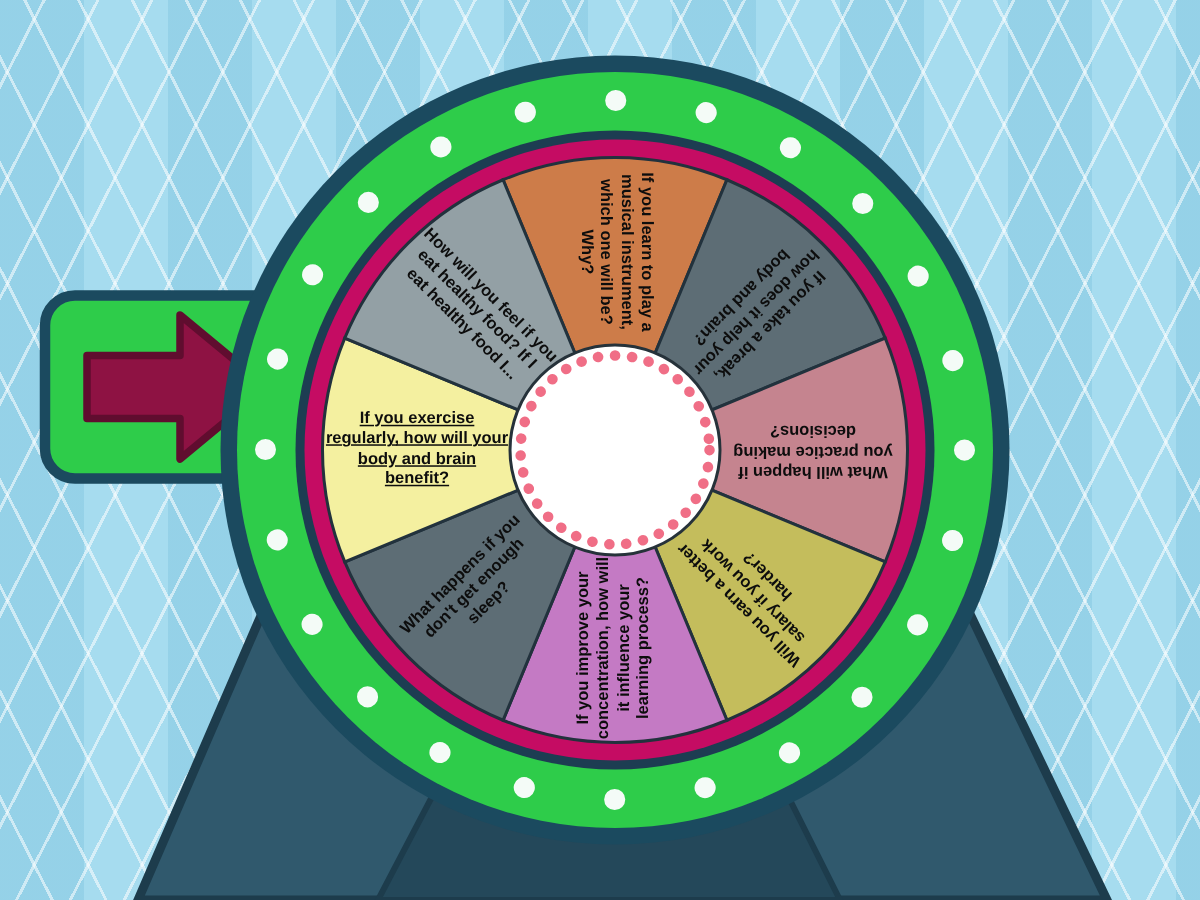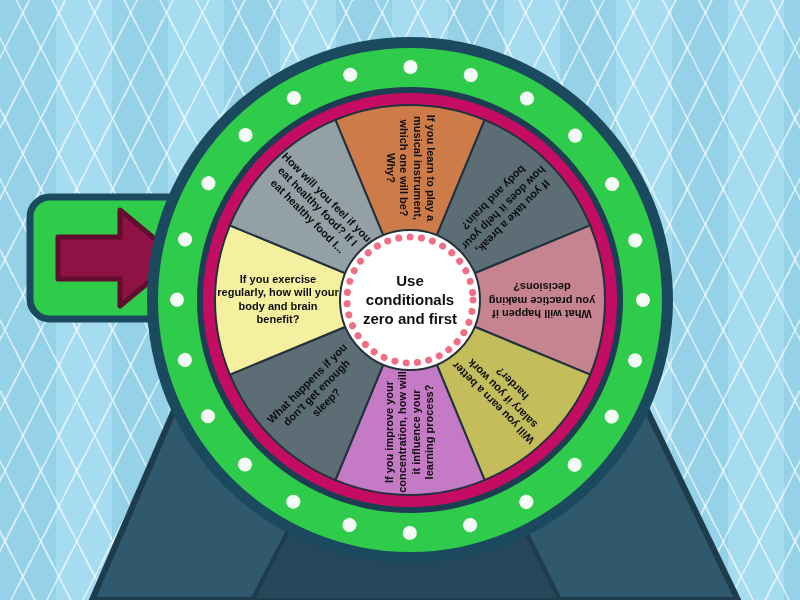--- a/index.html
+++ b/index.html
@@ -72,18 +72,17 @@
       <circle r="63" fill="none" stroke="#f06e86" stroke-width="7" stroke-dasharray="0.1 11.3" stroke-linecap="round"></circle>
     </g>
   </svg>
 
   <div class="seg-text" style="left:410px;top:168px;transform:translate(-50%,-50%) rotate(90deg);">If you learn to play a musical instrument, which one will be? Why?</div>
   <div class="seg-text" style="left:503px;top:207px;transform:translate(-50%,-50%) rotate(135deg);">If you take a break, how does it help your body and brain?</div>
   <div class="seg-text" style="left:542px;top:300px;transform:translate(-50%,-50%) rotate(180deg);">What will happen if you practice making decisions?</div>
   <div class="seg-text" style="left:503px;top:393px;transform:translate(-50%,-50%) rotate(225deg);">Will you earn a better salary if you work harder?</div>
   <div class="seg-text" style="left:410px;top:432px;transform:translate(-50%,-50%) rotate(270deg);">If you improve your concentration, how will it influence your learning process?</div>
   <div class="seg-text" style="left:317px;top:393px;transform:translate(-50%,-50%) rotate(315deg);">What happens if you don't get enough sleep?</div>
-  <div class="seg-text" style="left:278px;top:300px;transform:translate(-50%,-50%) rotate(0deg);">If you exercise regularly, how will your body and brain benefit?</div>
+  <div class="seg-text" style="left:278px;top:300px;transform:translate(-50%,-50%) rotate(0deg);text-decoration:underline;">If you exercise regularly, how will your body and brain benefit?</div>
   <div class="seg-text" style="left:317px;top:207px;transform:translate(-50%,-50%) rotate(45deg);">How will you feel if you eat healthy food? If I eat healthy food I...</div>
 
-  <div class="hub-text">Use conditionals zero and first</div>
 
 </div>
 
 </body></html>

